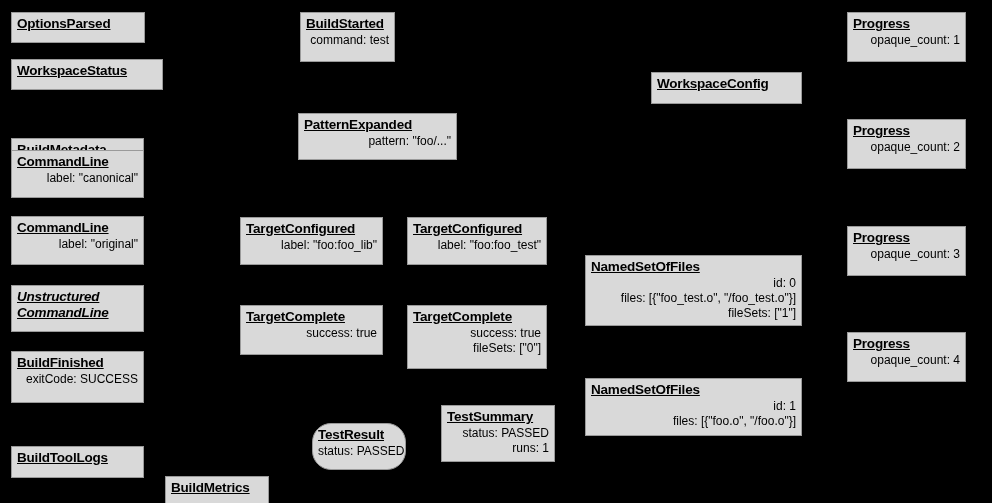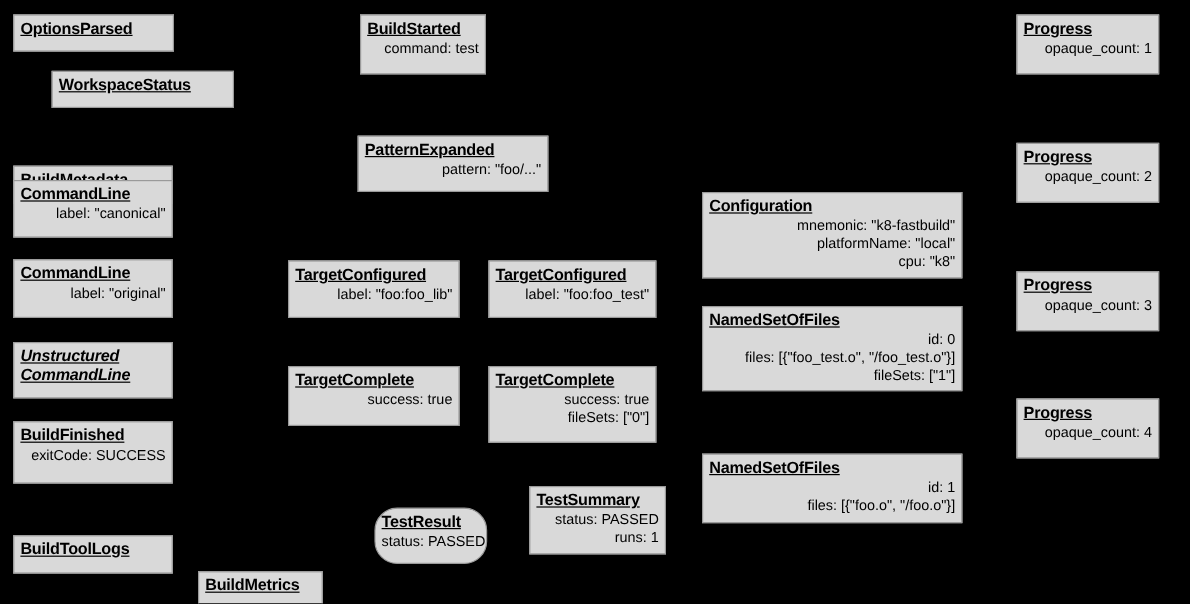--- a/index.html
+++ b/index.html
@@ -50,62 +50,57 @@
     white-space: pre;
   }
 </style>
 </head>
 <body>
 
 <div id="canvas" style="width: 992px; height: 503px; background: rgb(0, 0, 0);">
     <div class="node" style="left: 11px; top: 12px; width: 134px; height: 31px; background: rgb(217, 217, 217); border-color: rgb(154, 154, 154); color: rgb(0, 0, 0);">
       <span class="node-title">OptionsParsed</span>
     </div>
-    <div class="node" style="left: 300px; top: 12px; width: 105px; height: 50px; background: rgb(217, 217, 217); border-color: rgb(154, 154, 154); color: rgb(0, 0, 0);">
+    <div class="node" style="left: 300px; top: 12px; width: 95px; height: 50px; background: rgb(217, 217, 217); border-color: rgb(154, 154, 154); color: rgb(0, 0, 0);">
       <span class="node-title">BuildStarted</span>
       <span class="node-props">
         <span class="node-prop">command: test</span>
       </span>
     </div>
     <div class="node" style="left: 847px; top: 12px; width: 119px; height: 50px; background: rgb(217, 217, 217); border-color: rgb(154, 154, 154); color: rgb(0, 0, 0);">
       <span class="node-title">Progress</span>
       <span class="node-props">
         <span class="node-prop">opaque_count: 1</span>
       </span>
     </div>
-    <div class="node" style="left: 11px; top: 59px; width: 152px; height: 31px; background: rgb(217, 217, 217); border-color: rgb(154, 154, 154); color: rgb(0, 0, 0); margin-left: 32px;">
+    <div class="node" style="left: 11px; top: 59px; width: 152px; height: 31px; background: rgb(217, 217, 217); border-color: rgb(154, 154, 154); color: rgb(0, 0, 0);">
       <span class="node-title">WorkspaceStatus</span>
+    </div>
+    <div class="node" style="left: 651px; top: 72px; width: 151px; height: 32px; background: rgb(217, 217, 217); border-color: rgb(154, 154, 154); color: rgb(0, 0, 0);">
+      <span class="node-title">WorkspaceConfig</span>
     </div>
     <div class="node" style="left: 11px; top: 102px; width: 133px; height: 32px; background: rgb(217, 217, 217); border-color: rgb(154, 154, 154); color: rgb(0, 0, 0); margin-top: 36px;">
       <span class="node-title">BuildMetadata</span>
     </div>
     <div class="node" style="left: 298px; top: 113px; width: 159px; height: 47px; background: rgb(217, 217, 217); border-color: rgb(154, 154, 154); color: rgb(0, 0, 0);">
       <span class="node-title">PatternExpanded</span>
       <span class="node-props">
         <span class="node-prop">pattern: "foo/..."</span>
       </span>
     </div>
     <div class="node" style="left: 847px; top: 119px; width: 119px; height: 50px; background: rgb(217, 217, 217); border-color: rgb(154, 154, 154); color: rgb(0, 0, 0);">
       <span class="node-title">Progress</span>
       <span class="node-props">
         <span class="node-prop">opaque_count: 2</span>
       </span>
     </div>
     <div class="node" style="left: 11px; top: 150px; width: 133px; height: 48px; background: rgb(217, 217, 217); border-color: rgb(154, 154, 154); color: rgb(0, 0, 0);">
       <span class="node-title">CommandLine</span>
       <span class="node-props">
         <span class="node-prop">label: "canonical"</span>
-      </span>
-    </div>
-    <div class="node" style="left: 585px; top: 160px; width: 217px; height: 72px; background: rgb(217, 217, 217); border-color: rgb(154, 154, 154); color: rgb(0, 0, 0);">
-      <span class="node-title">Configuration</span>
-      <span class="node-props">
-        <span class="node-prop">mnemonic: "k8-fastbuild"</span>
-        <span class="node-prop">platformName: "local"</span>
-        <span class="node-prop">cpu: "k8"</span>
       </span>
     </div>
     <div class="node" style="left: 11px; top: 216px; width: 133px; height: 49px; background: rgb(217, 217, 217); border-color: rgb(154, 154, 154); color: rgb(0, 0, 0);">
       <span class="node-title">CommandLine</span>
       <span class="node-props">
         <span class="node-prop">label: "original"</span>
       </span>
     </div>
     <div class="node" style="left: 240px; top: 217px; width: 143px; height: 48px; background: rgb(217, 217, 217); border-color: rgb(154, 154, 154); color: rgb(0, 0, 0);">
       <span class="node-title">TargetConfigured</span>

